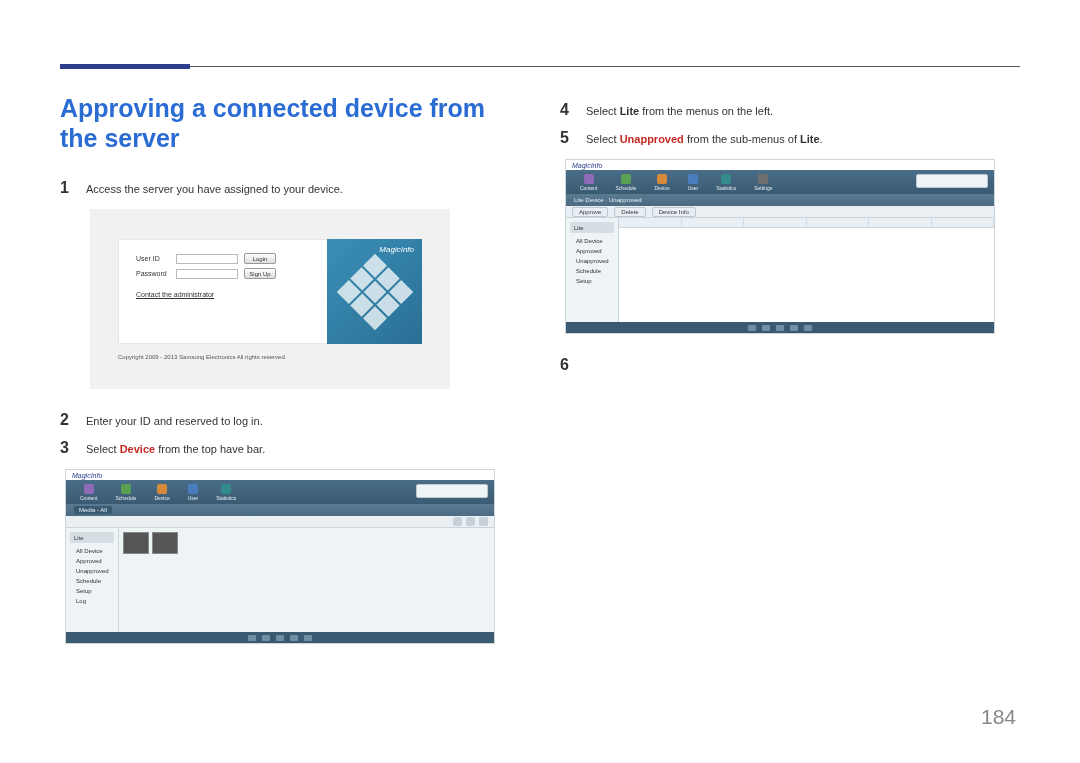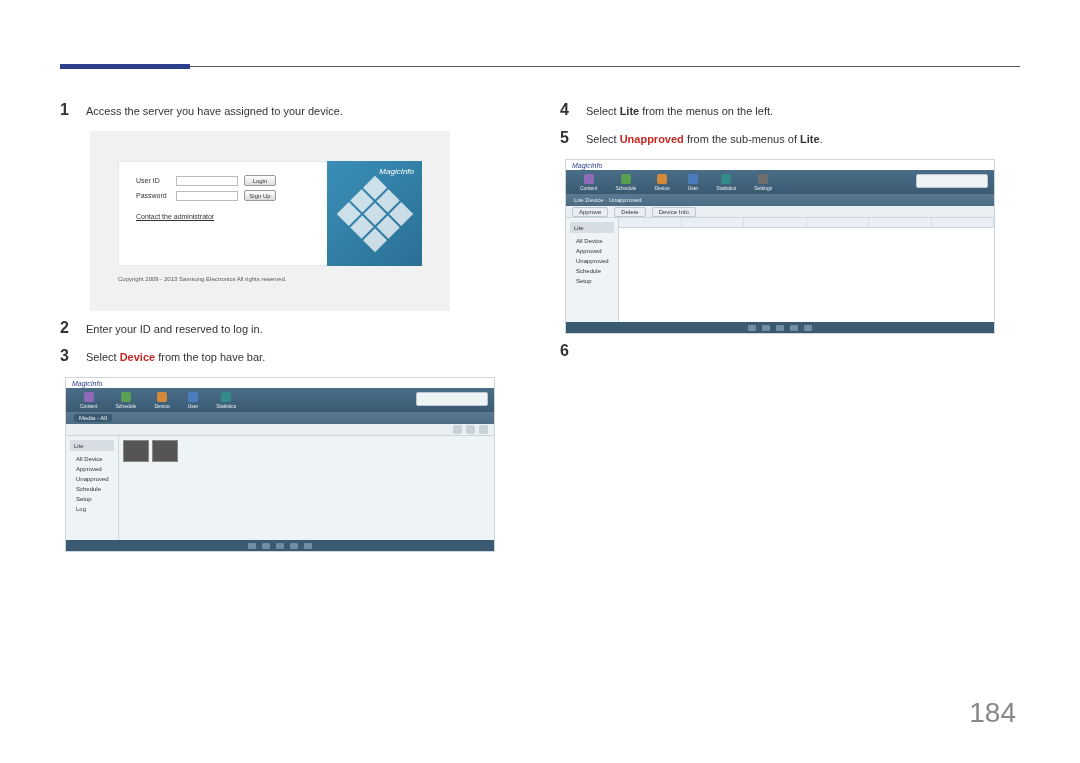--- a/index.html
+++ b/index.html
@@ -57,21 +57,21 @@
   .step-num {
     font-size: 16px;
     font-weight: bold;
     color: #333;
     width: 12px;
     flex-shrink: 0;
   }
   .step-text b.red { color: #c62823; font-weight: bold; }
   .step-text b.plain { font-weight: bold; }
   .figure {
-    margin: 12px 0 8px 0;
+    margin: 12px 0 22px 0;
   }
   .fig-login {
     width: 360px;
     height: 180px;
     background: #f1f1f1;
     padding: 30px 28px 10px 28px;
     position: relative;
     margin-left: 30px;
   }
   .login-pane {
@@ -192,34 +192,35 @@
     width: 430px;
     height: 175px;
   }
   .sub-buttons { display:flex; gap:6px; }
   .sub-buttons .sb { background: #e9eef2; color:#334; font-size:6px; padding:1px 6px; border-radius:2px; border:1px solid #bcc9d2; }
 
   .page-number {
     position: absolute;
     right: 64px;
     bottom: 34px;
-    font-size: 28px;
+    font-size: 21px;
     color: #888;
   }
 </style>
 </head>
 <body>
 
 <div class="page">
   <div class="header-rule"></div>
   <div class="header-accent"></div>
 
   <div class="content">
 
     <div class="col">
+      <h1 class="section-title">Approving a connected device from the server</h1>
 
       <div class="step">
         <div class="step-num">1</div>
         <div class="step-text">Access the server you have assigned to your device.</div>
       </div>
 
       <div class="figure fig-login">
         <div class="login-pane">
           <div class="login-left">
             <div class="login-row">

